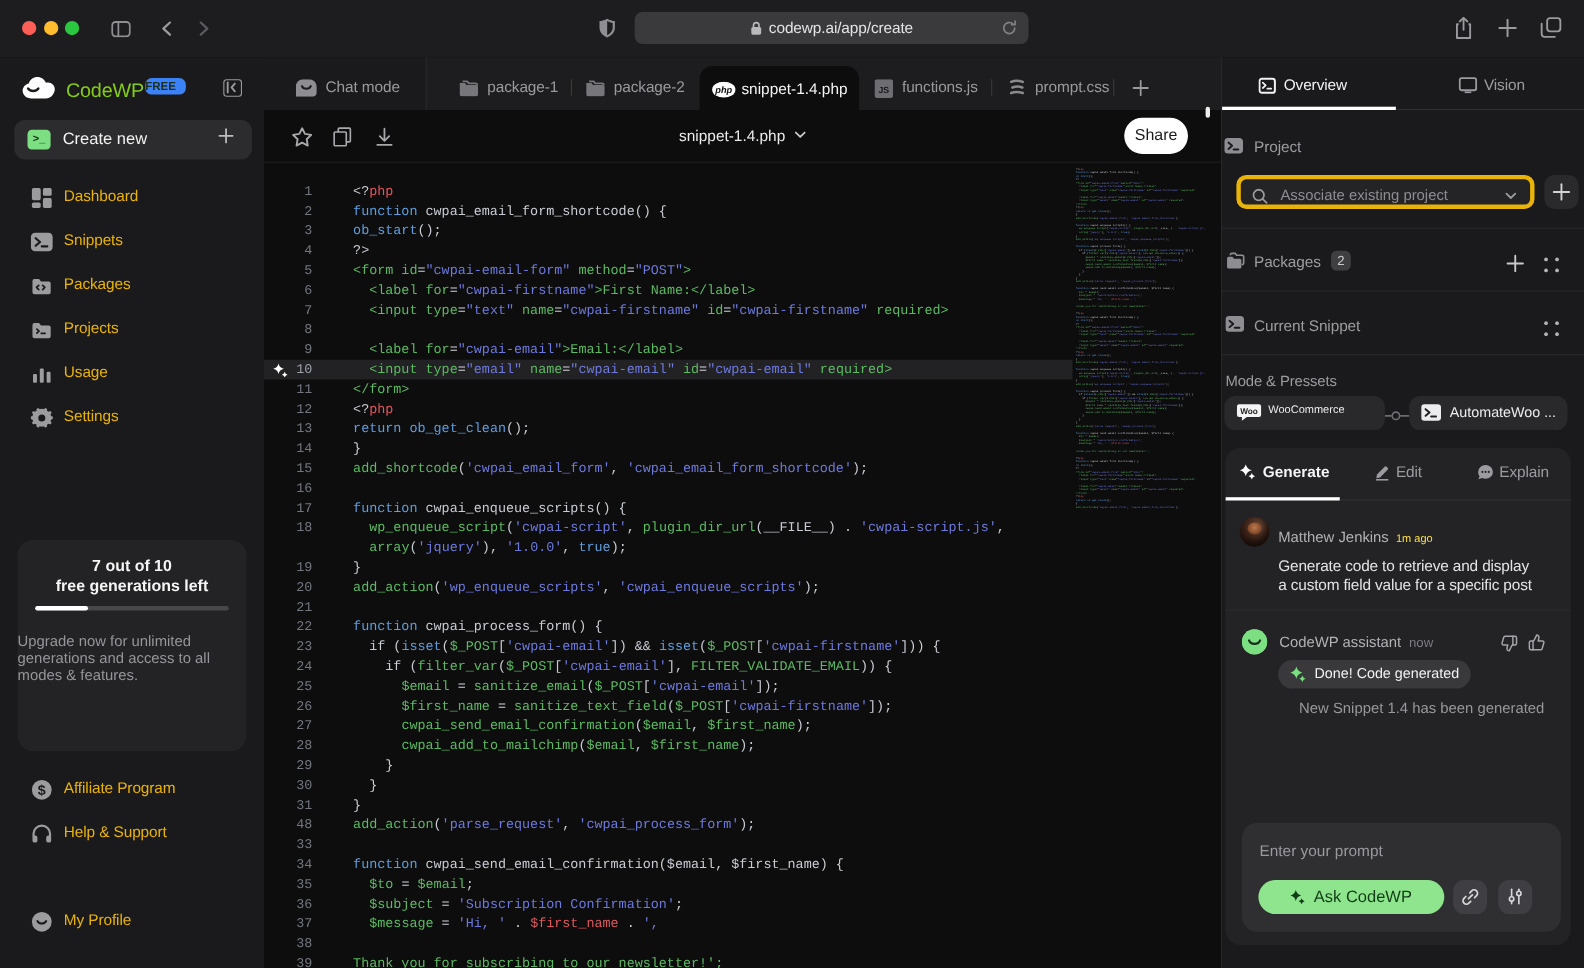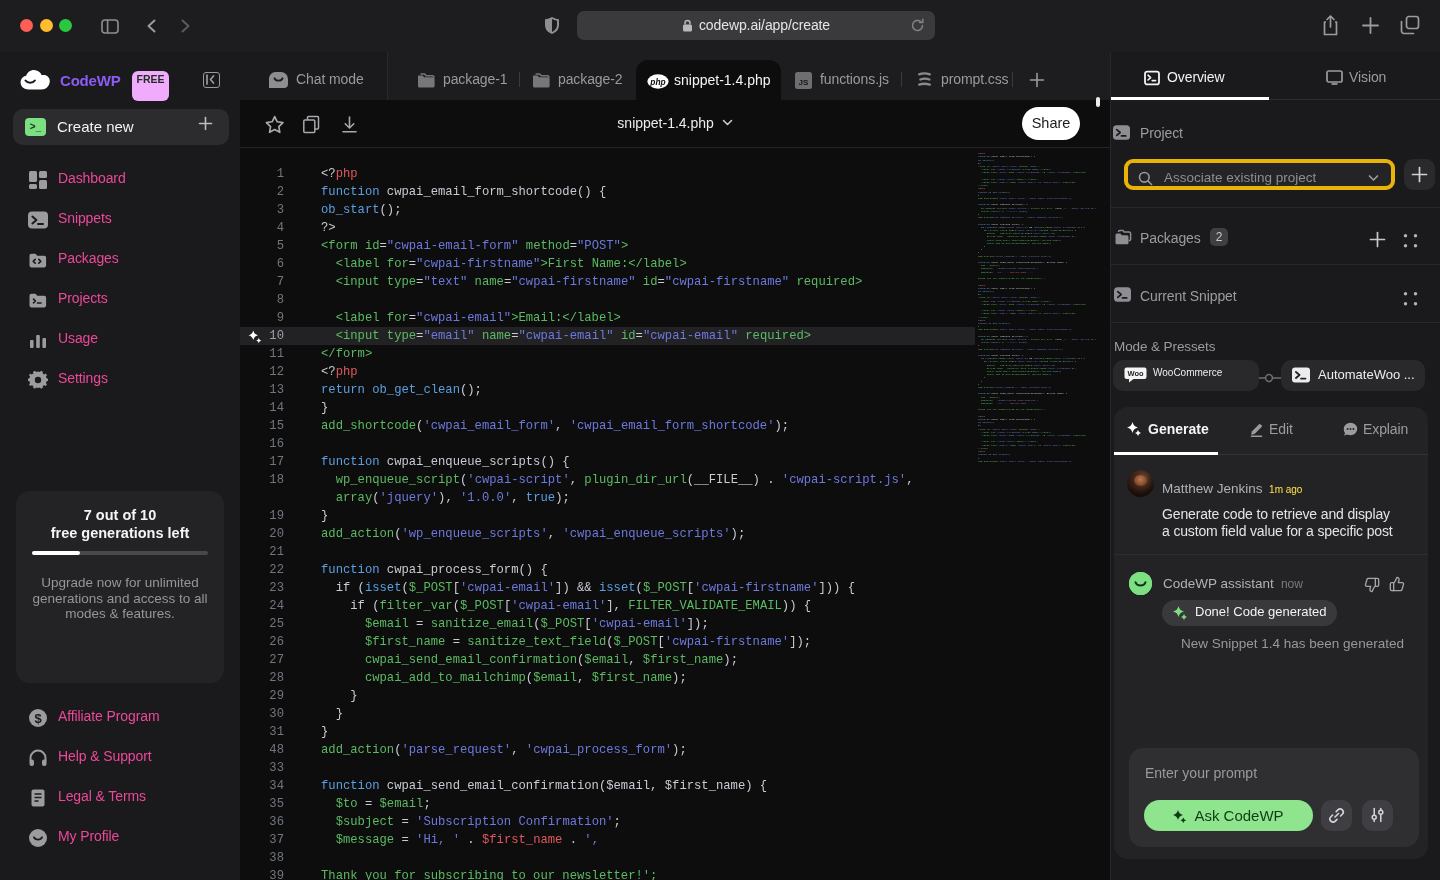--- a/index.html
+++ b/index.html
@@ -6,38 +6,38 @@
   font-family:"Liberation Sans",sans-serif;-webkit-font-smoothing:antialiased}
 .abs{position:absolute}
 svg{display:block}
 
 #chrome{position:absolute;left:0;top:0;width:1440px;height:52px;background:#1d1d1f}
 .tl{position:absolute;top:19px;width:13px;height:13px;border-radius:50%}
 #urlbar{position:absolute;left:577px;top:11px;width:358px;height:29px;border-radius:7px;background:#3a3a3d}
 #urltxt{position:absolute;left:0;right:0;top:6px;text-align:center;color:#e4e4e6;font-size:14px;font-weight:500;letter-spacing:-.1px}
 
 #sidebar{position:absolute;left:0;top:52px;width:240px;height:828px;background:#1a1a1c}
-#logotxt{position:absolute;left:60px;top:20px;font-size:15px;font-weight:700;color:#8b5cf6;letter-spacing:-.2px}
-#free{position:absolute;left:132px;top:19px;width:37px;height:30px;background:#f0abfc;border-radius:6px;
-  color:#1c2e1d;font-size:10.5px;font-weight:700;text-align:center;line-height:17px}
+#logotxt{position:absolute;left:60px;top:20px;font-size:18px;font-weight:400;color:#84cc16;letter-spacing:-.2px}
+#free{position:absolute;left:132px;top:19px;width:37px;height:15px;background:#3b82f6;border-radius:6px;
+  color:#1c2e1d;font-size:10.5px;font-weight:700;line-height:17px}
 #collapse{position:absolute;left:203px;top:20px;width:17px;height:16px;border:1.6px solid #9a9a9e;border-radius:3px;color:#9a9a9e}
 #createbtn{position:absolute;left:13px;top:57px;width:216px;height:36px;background:#2c2c2e;border-radius:10px}
 #createbtn .ic{position:absolute;left:12px;top:9px;width:21px;height:18px;background:#7ce083;border-radius:4px;
   color:#17301c;font-size:10px;font-weight:700;line-height:18px;text-align:center;letter-spacing:0}
 #createbtn .tx{position:absolute;left:44px;top:9px;font-size:15px;font-weight:500;color:#f2f2f2}
 #createbtn .pl{position:absolute;right:16px;top:7px;color:#bdbdbf;font-size:19px;font-weight:300}
-.mitem{position:absolute;left:0;width:268px;height:40px;color:#ec4899;font-size:14px;letter-spacing:-.1px}
+.mitem{position:absolute;left:0;width:268px;height:40px;color:#eab308;font-size:14px;letter-spacing:-.1px}
 .mitem .mic{position:absolute;left:28px;top:10px;width:20px;height:20px}
 .mitem .mtx{position:absolute;left:58px;top:10px}
 #upcard{position:absolute;left:16px;top:439px;width:208px;height:192px;background:#232326;border-radius:14px}
 #upcard .t1{position:absolute;top:16px;left:0;right:0;text-align:center;color:#f5f5f5;font-size:14.5px;font-weight:700}
 #upcard .t2{position:absolute;top:34px;left:0;right:0;text-align:center;color:#f5f5f5;font-size:14.5px;font-weight:700}
 #upcard .track{position:absolute;left:16px;top:60px;width:176px;height:4px;background:#48484b;border-radius:2px}
 #upcard .fill{position:absolute;left:0;top:0;width:48px;height:4px;background:#fff;border-radius:2px}
-#upcard .par{position:absolute;top:84px;left:0;right:0;text-align:center;color:#96969a;font-size:13.5px;line-height:15.5px}
+#upcard .par{position:absolute;top:84px;left:0;right:0;text-align:left;color:#96969a;font-size:13.5px;line-height:15.5px}
 #upcard .btn{position:absolute;left:16px;top:144px;width:176px;height:31px;background:#3e3e41;border-radius:8px;
   color:#f5f5f5;font-size:15px;font-weight:500;text-align:center;line-height:31px}
 
 #tabbar{position:absolute;left:240px;top:52px;width:870px;height:48px;background:#1d1d1f}
 #chatzone{position:absolute;left:0;top:0;width:148px;height:48px;background:#1a1a1c;border-right:1px solid #2a2a2c}
 .tabtxt{color:#9a9a9e;font-size:14px;letter-spacing:-.1px}
 #activetab{position:absolute;left:396px;top:8px;width:145px;height:40px;background:#0d0d0e;border-radius:12px 12px 0 0}
 .tsep{position:absolute;top:20px;width:1px;height:15px;background:#3a3a3d}
 
 #toolbar{position:absolute;left:240px;top:100px;width:870px;height:48px;background:#0d0d0e;border-bottom:1px solid #232325}
@@ -249,31 +249,20 @@
     </div>
   <div class="mitem" style="top:686px">
       <div class="mic">
         <svg width="20" height="20" viewBox="0 0 20 20" style="">
           <path d="M2.5 13 V10 a7.5 7.5 0 0 1 15 0 V13" fill="none" stroke="#9c9c9f" stroke-width="2"></path>
           <rect x="1.5" y="11.5" width="4.5" height="6.5" rx="2" fill="#9c9c9f"></rect>
           <rect x="14" y="11.5" width="4.5" height="6.5" rx="2" fill="#9c9c9f"></rect>
         </svg>
       </div>
       <div class="mtx">Help &amp; Support</div>
-    </div>
-  <div class="mitem" style="top:726px">
-      <div class="mic">
-        <svg width="20" height="20" viewBox="0 0 20 20" style="">
-          <rect x="3.5" y="1.5" width="13" height="17" rx="2" fill="#9c9c9f"></rect>
-          <line x1="6.5" y1="6" x2="13.5" y2="6" stroke="#1a1a1c" stroke-width="1.5"></line>
-          <line x1="6.5" y1="9.5" x2="13.5" y2="9.5" stroke="#1a1a1c" stroke-width="1.5"></line>
-          <line x1="6.5" y1="13" x2="10.5" y2="13" stroke="#1a1a1c" stroke-width="1.5"></line>
-        </svg>
-      </div>
-      <div class="mtx">Legal &amp; Terms</div>
     </div>
   <div class="mitem" style="top:766px">
       <div class="mic">
         <svg width="20" height="20" viewBox="0 0 20 20" style="">
           <circle cx="10" cy="10" r="9" fill="#9c9c9f"></circle>
           <path d="M6 9.3 a4.3 3.6 0 0 0 8 0" fill="none" stroke="#1a1a1c" stroke-width="1.8" stroke-linecap="round"></path>
         </svg>
       </div>
       <div class="mtx">My Profile</div>
     </div>

